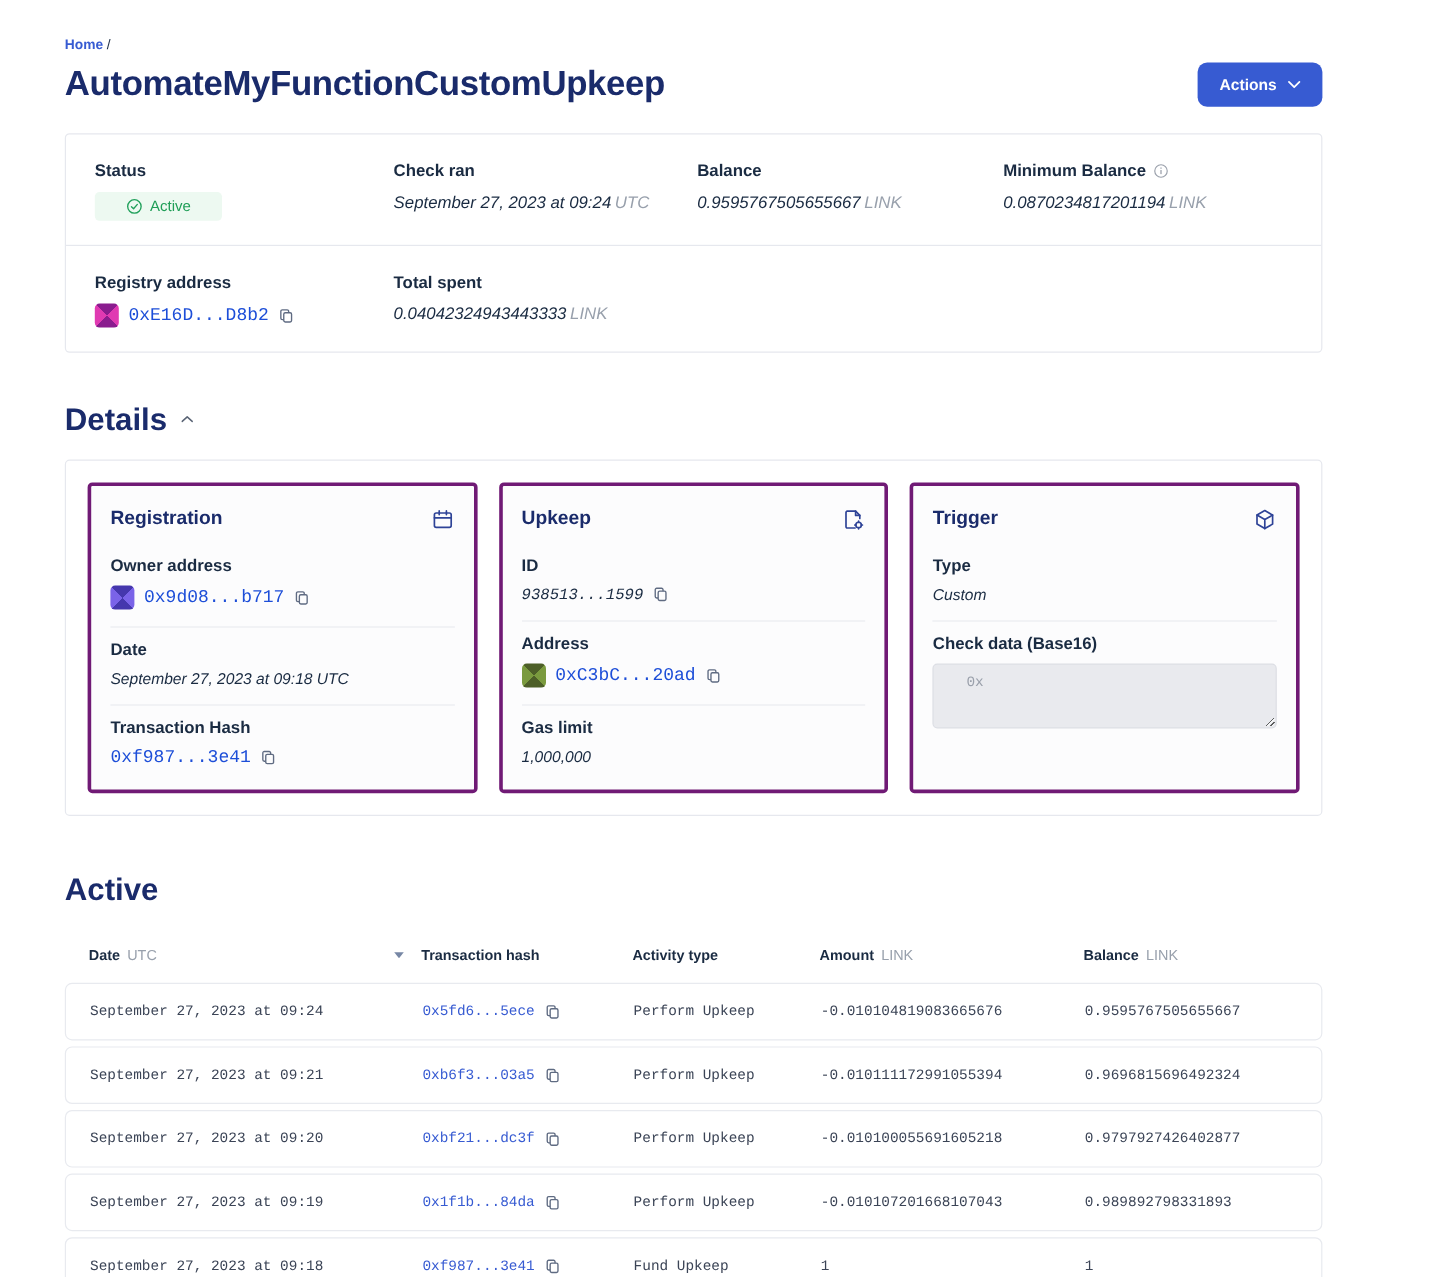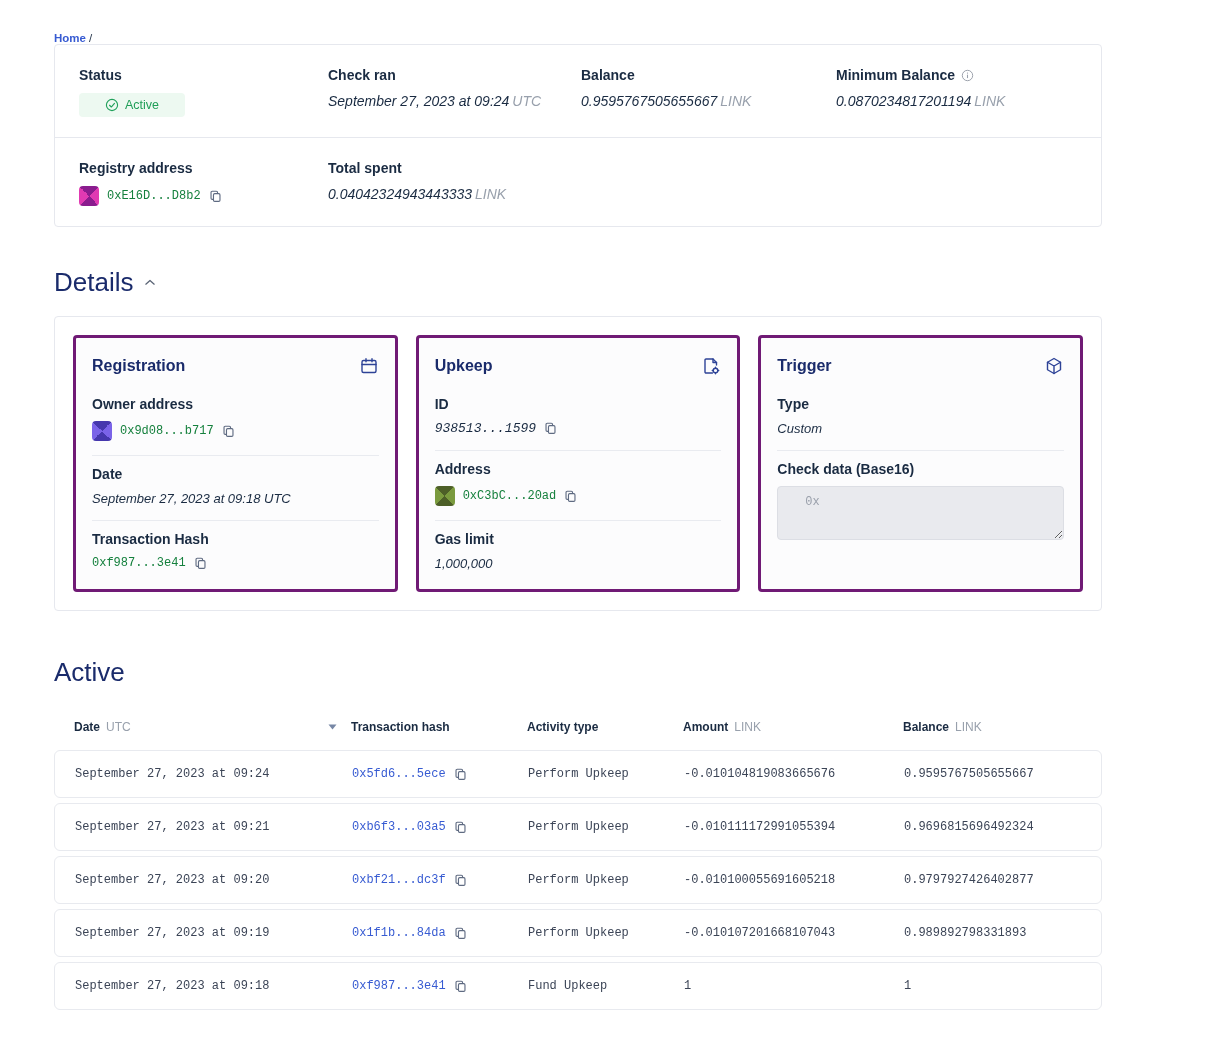--- a/index.html
+++ b/index.html
@@ -37,27 +37,27 @@
   .badge {
     display:inline-flex; align-items:center; gap:6px;
     background:#edf9f1; color:#1f9e57; font-size:12.5px;
     padding:5px 26px; border-radius:4px;
   }
   .addr-row { display:flex; align-items:center; gap:8px; }
   .blockie { width:20px; height:20px; border-radius:4px; flex:0 0 auto; }
   .b-registry { background:conic-gradient(from 45deg,#e03ab2 0 25%,#8a1c8e 0 50%,#e03ab2 0 75%,#8a1c8e 0); }
   .b-owner    { background:conic-gradient(from 45deg,#7a63e8 0 25%,#4537ad 0 50%,#7a63e8 0 75%,#4537ad 0); }
   .b-upkeep   { background:conic-gradient(from 45deg,#7a9a3e 0 25%,#4d5f28 0 50%,#7a9a3e 0 75%,#4d5f28 0); }
-  .addr-link { color:#15803d; font-size:12px; }
+  .addr-link { color:#1d4ed8; font-size:15px; }
   .copy { width:13px; height:13px; fill:none; stroke:#5f6b82; stroke-width:1.4; cursor:pointer; flex:0 0 auto; }
   .info-ic { width:13px; height:13px; cursor:pointer; }
 
   
   .section-head { display:flex; align-items:center; gap:10px; margin-bottom:18px; }
-  .section-head h2 { font-size:26px; font-weight:400; color:#1a2b6b; }
+  .section-head h2 { font-size:26px; font-weight:700; color:#1a2b6b; }
   .caret-btn { background:none; border:none; cursor:pointer; padding:2px; line-height:0; }
 
   
   .details-panel {
     border:1px solid #e6e8ee; border-radius:4px; padding:18px;
     display:grid; grid-template-columns:repeat(3,1fr); gap:18px;
     margin-bottom:46px;
   }
   .detail-card { border:3px solid #701a75; background:#fcfcfd; border-radius:4px; padding:14px 16px 4px; }
   .dc-head { display:flex; justify-content:space-between; align-items:center; padding:4px 0 10px; }
@@ -93,20 +93,29 @@
 </style>
 </head>
 <body>
 
 <div class="page">
 
   <div class="breadcrumb">
     <a href="#">Home</a><span class="sep">/</span>
   </div>
 
+  <div class="title-row">
+    <h1>AutomateMyFunctionCustomUpkeep</h1>
+    <button class="actions-btn">
+      <span>Actions</span>
+      <svg width="11" height="7" viewBox="0 0 12 8">
+          <path d="M1 1.5l5 5 5-5" stroke="#fff" stroke-width="1.7" fill="none" stroke-linecap="round" stroke-linejoin="round"></path>
+        </svg>
+    </button>
+  </div>
 
   <div class="summary-card">
     <div class="summary-grid">
       <div>
         <div class="f-label">Status</div>
         <span class="badge">
           <svg width="14" height="14" viewBox="0 0 16 16">
               <circle cx="8" cy="8" r="6.4" fill="none" stroke="#22a15c" stroke-width="1.3"></circle>
               <path d="M5.2 8.3l2 2 3.6-4.2" fill="none" stroke="#22a15c" stroke-width="1.3" stroke-linecap="round" stroke-linejoin="round"></path>
             </svg>

